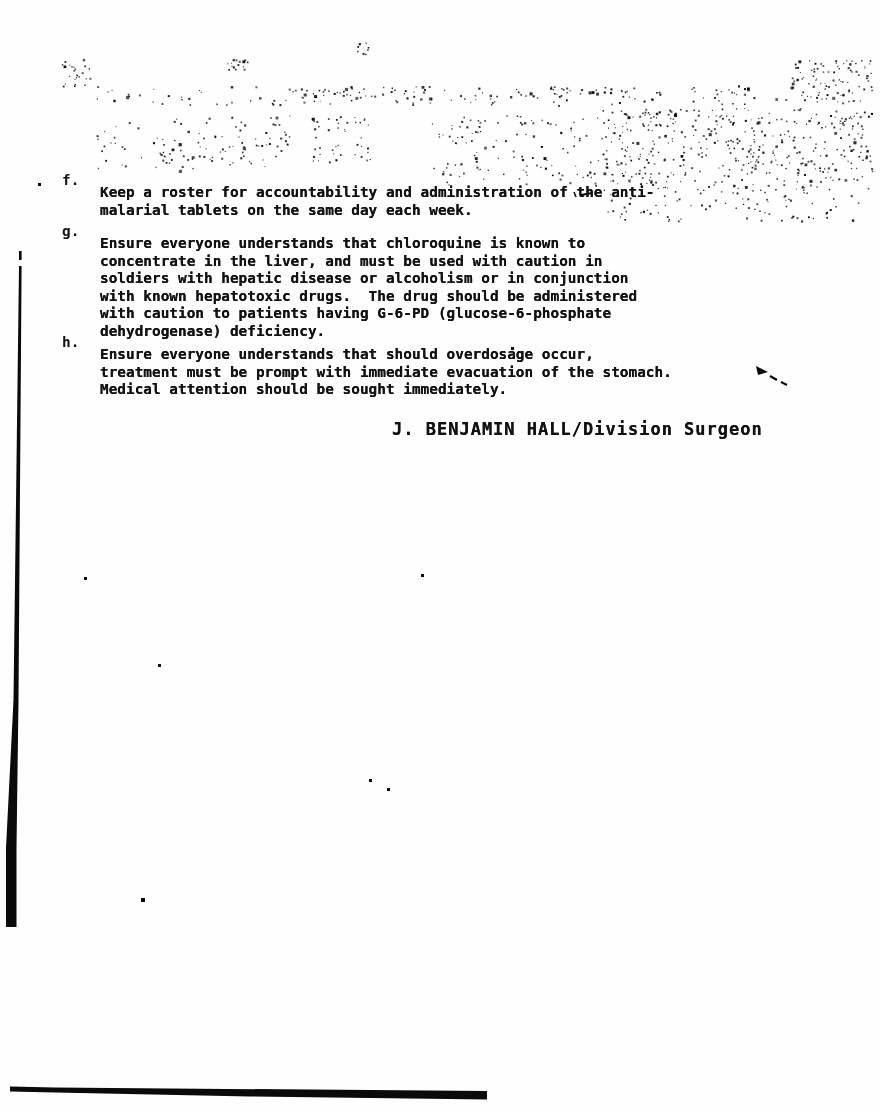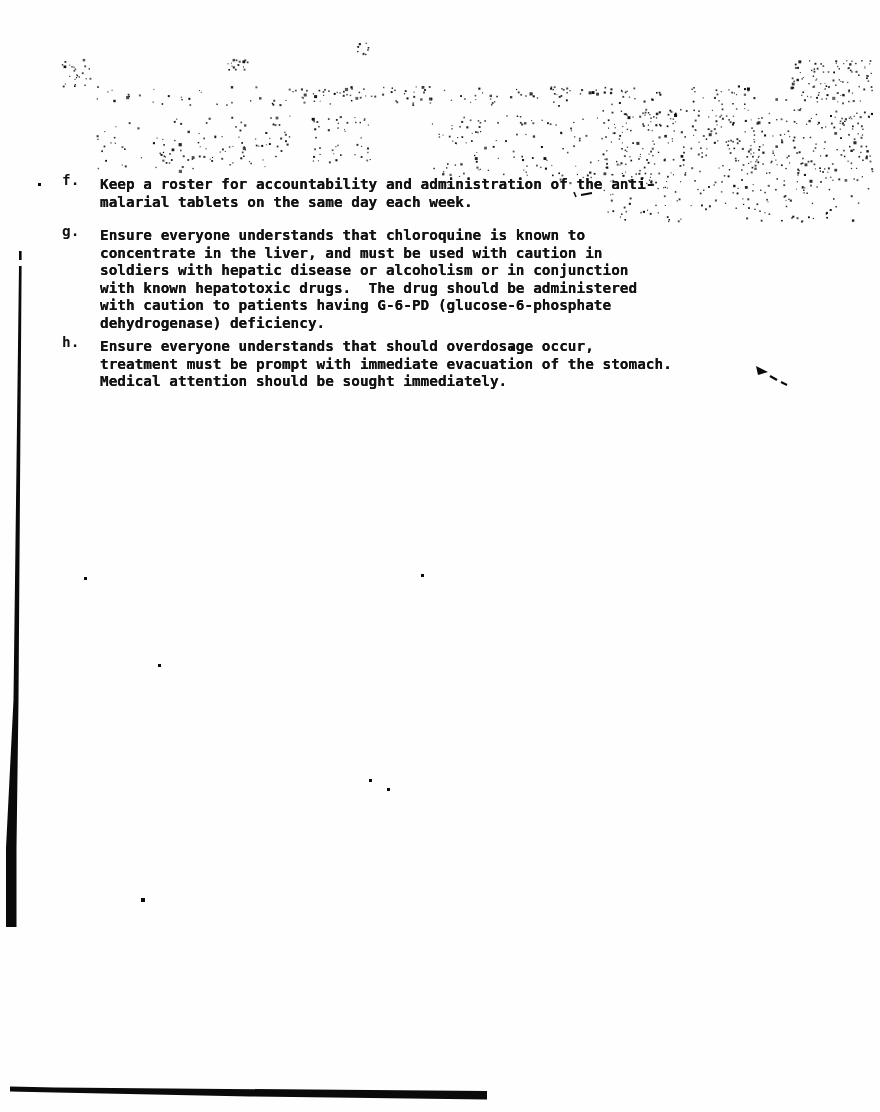--- a/index.html
+++ b/index.html
@@ -15,21 +15,21 @@
     position:absolute; left:0; top:0; width:880px; height:1112px;
     pointer-events:none;
   }
   .para { position:absolute; left:0; width:880px; }
   .plabel {
     position:absolute; left:62px; top:0;
     font-size:14.4px; line-height:17.5px; font-weight:700;
     white-space:pre;
   }
   .ptext {
-    position:absolute; left:100px; top:4px;
+    position:absolute; left:100px; top:12px;
     font-size:14.4px; line-height:17.5px; font-weight:700;
     white-space:pre;
     text-shadow:0 0 0.4px #1a1a1a;
   }
   .signature {
     position:absolute; left:392px; top:419px;
     font-size:17px; line-height:20px; font-weight:700;
     letter-spacing:1px; white-space:pre;
     text-shadow:0 0 0.4px #1a1a1a;
   }
@@ -1214,14 +1214,15 @@
 dehydrogenase) deficiency.</div>
   </div>
 
   <div class="para" style="top:334px">
     <span class="plabel">h.</span>
     <div class="ptext">Ensure everyone understands that should overdosage occur,
 treatment must be prompt with immediate evacuation of the stomach.
 Medical attention should be sought immediately.</div>
   </div>
 
+  <div class="signature">J. BENJAMIN HALL/Division Surgeon</div>
 
 </div>
 
 </body></html>

